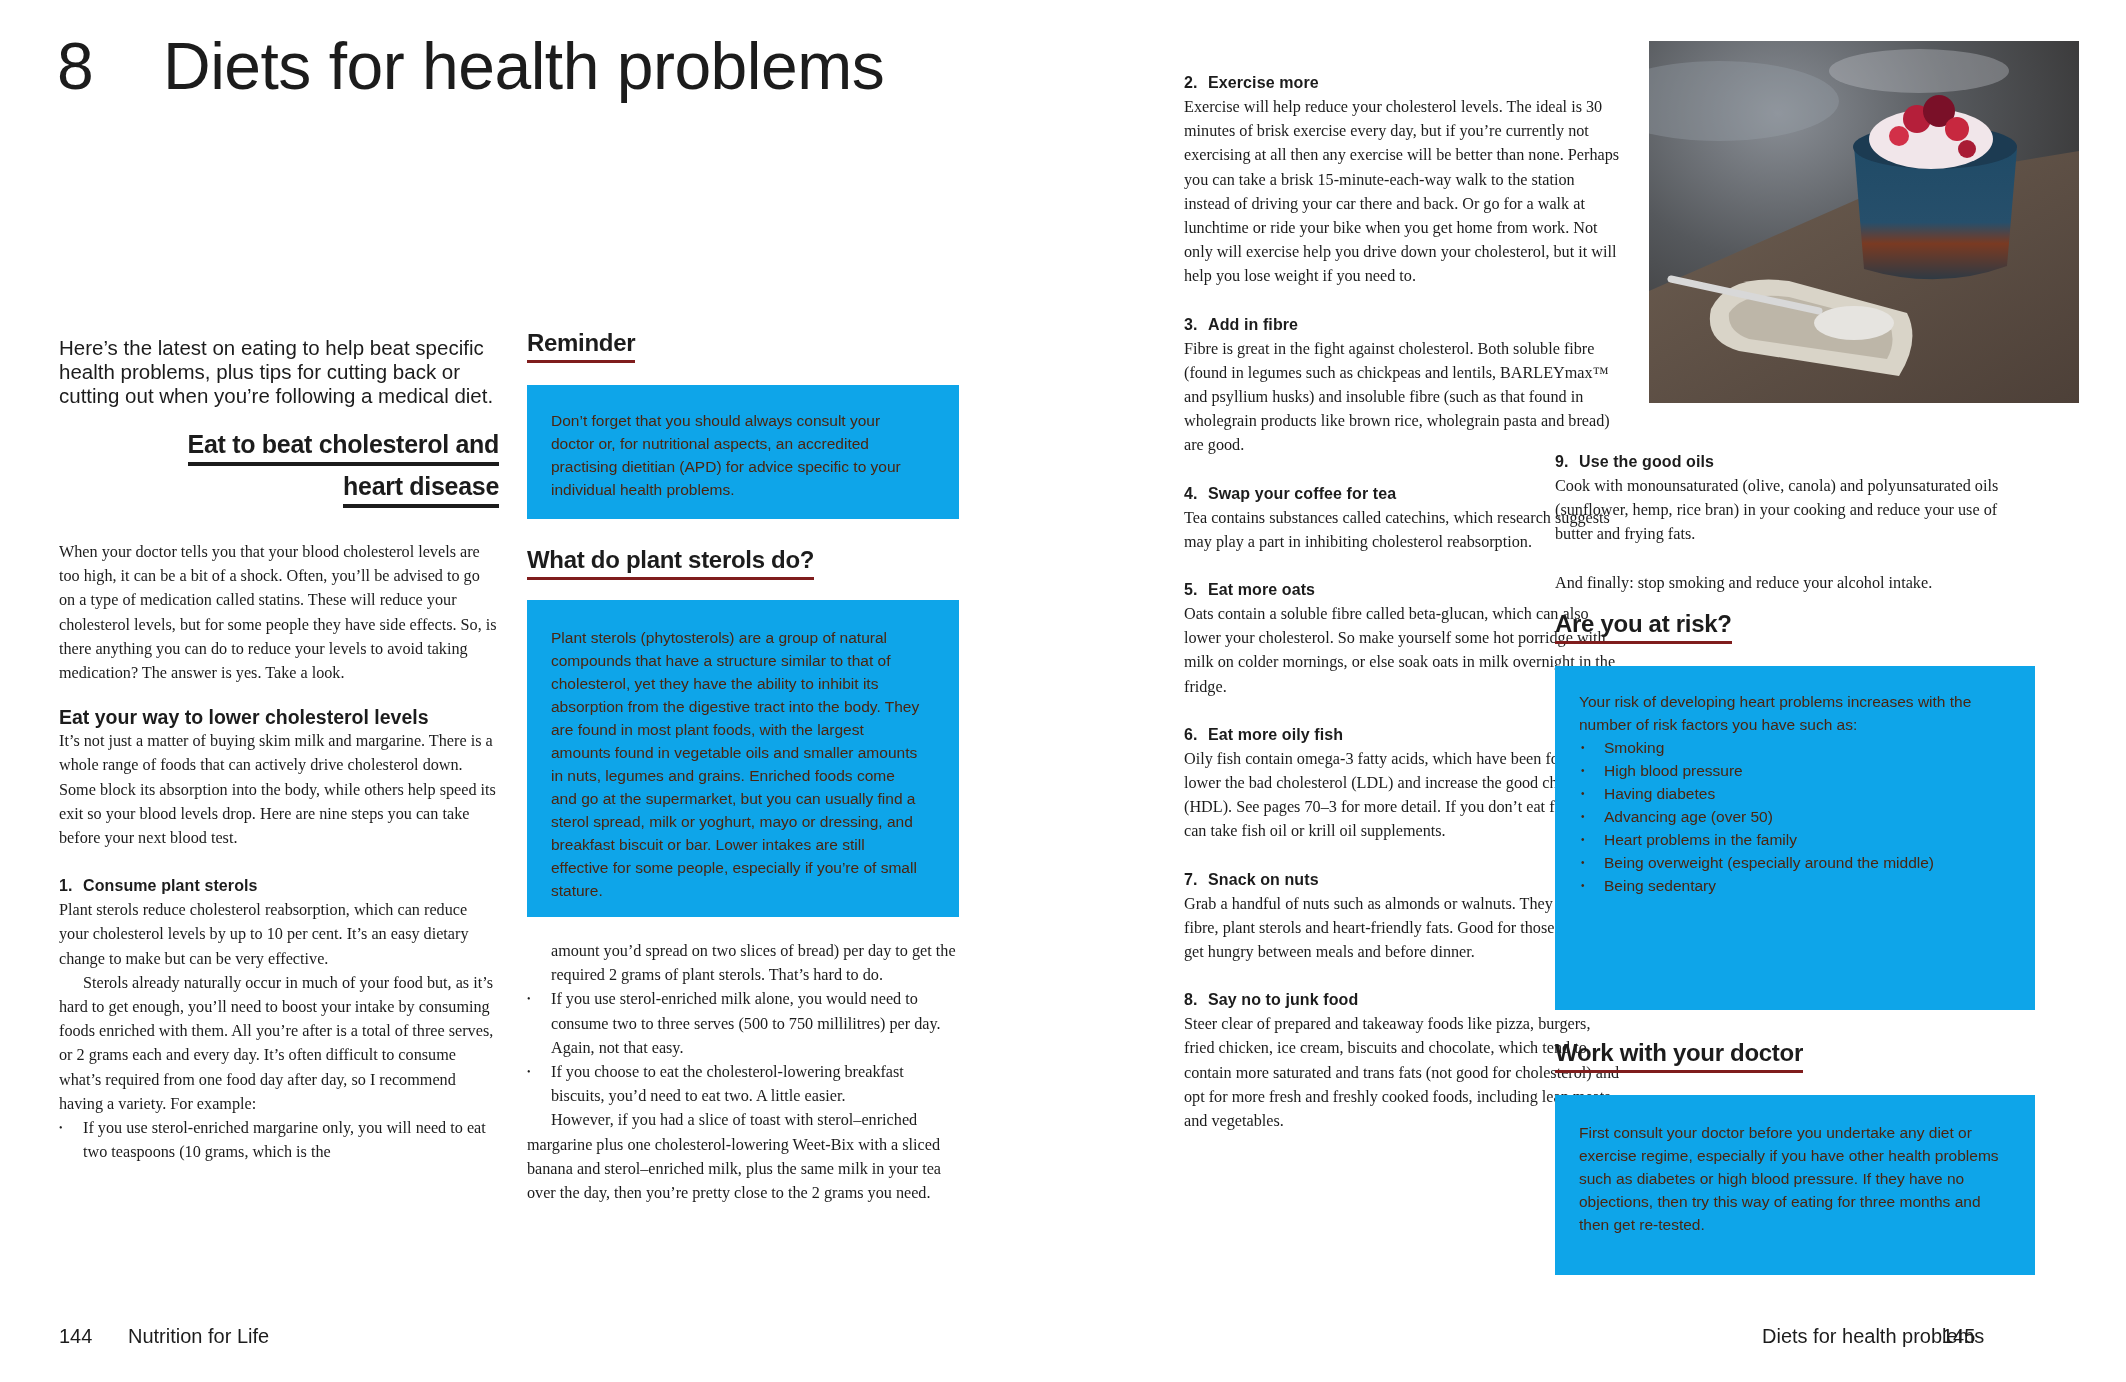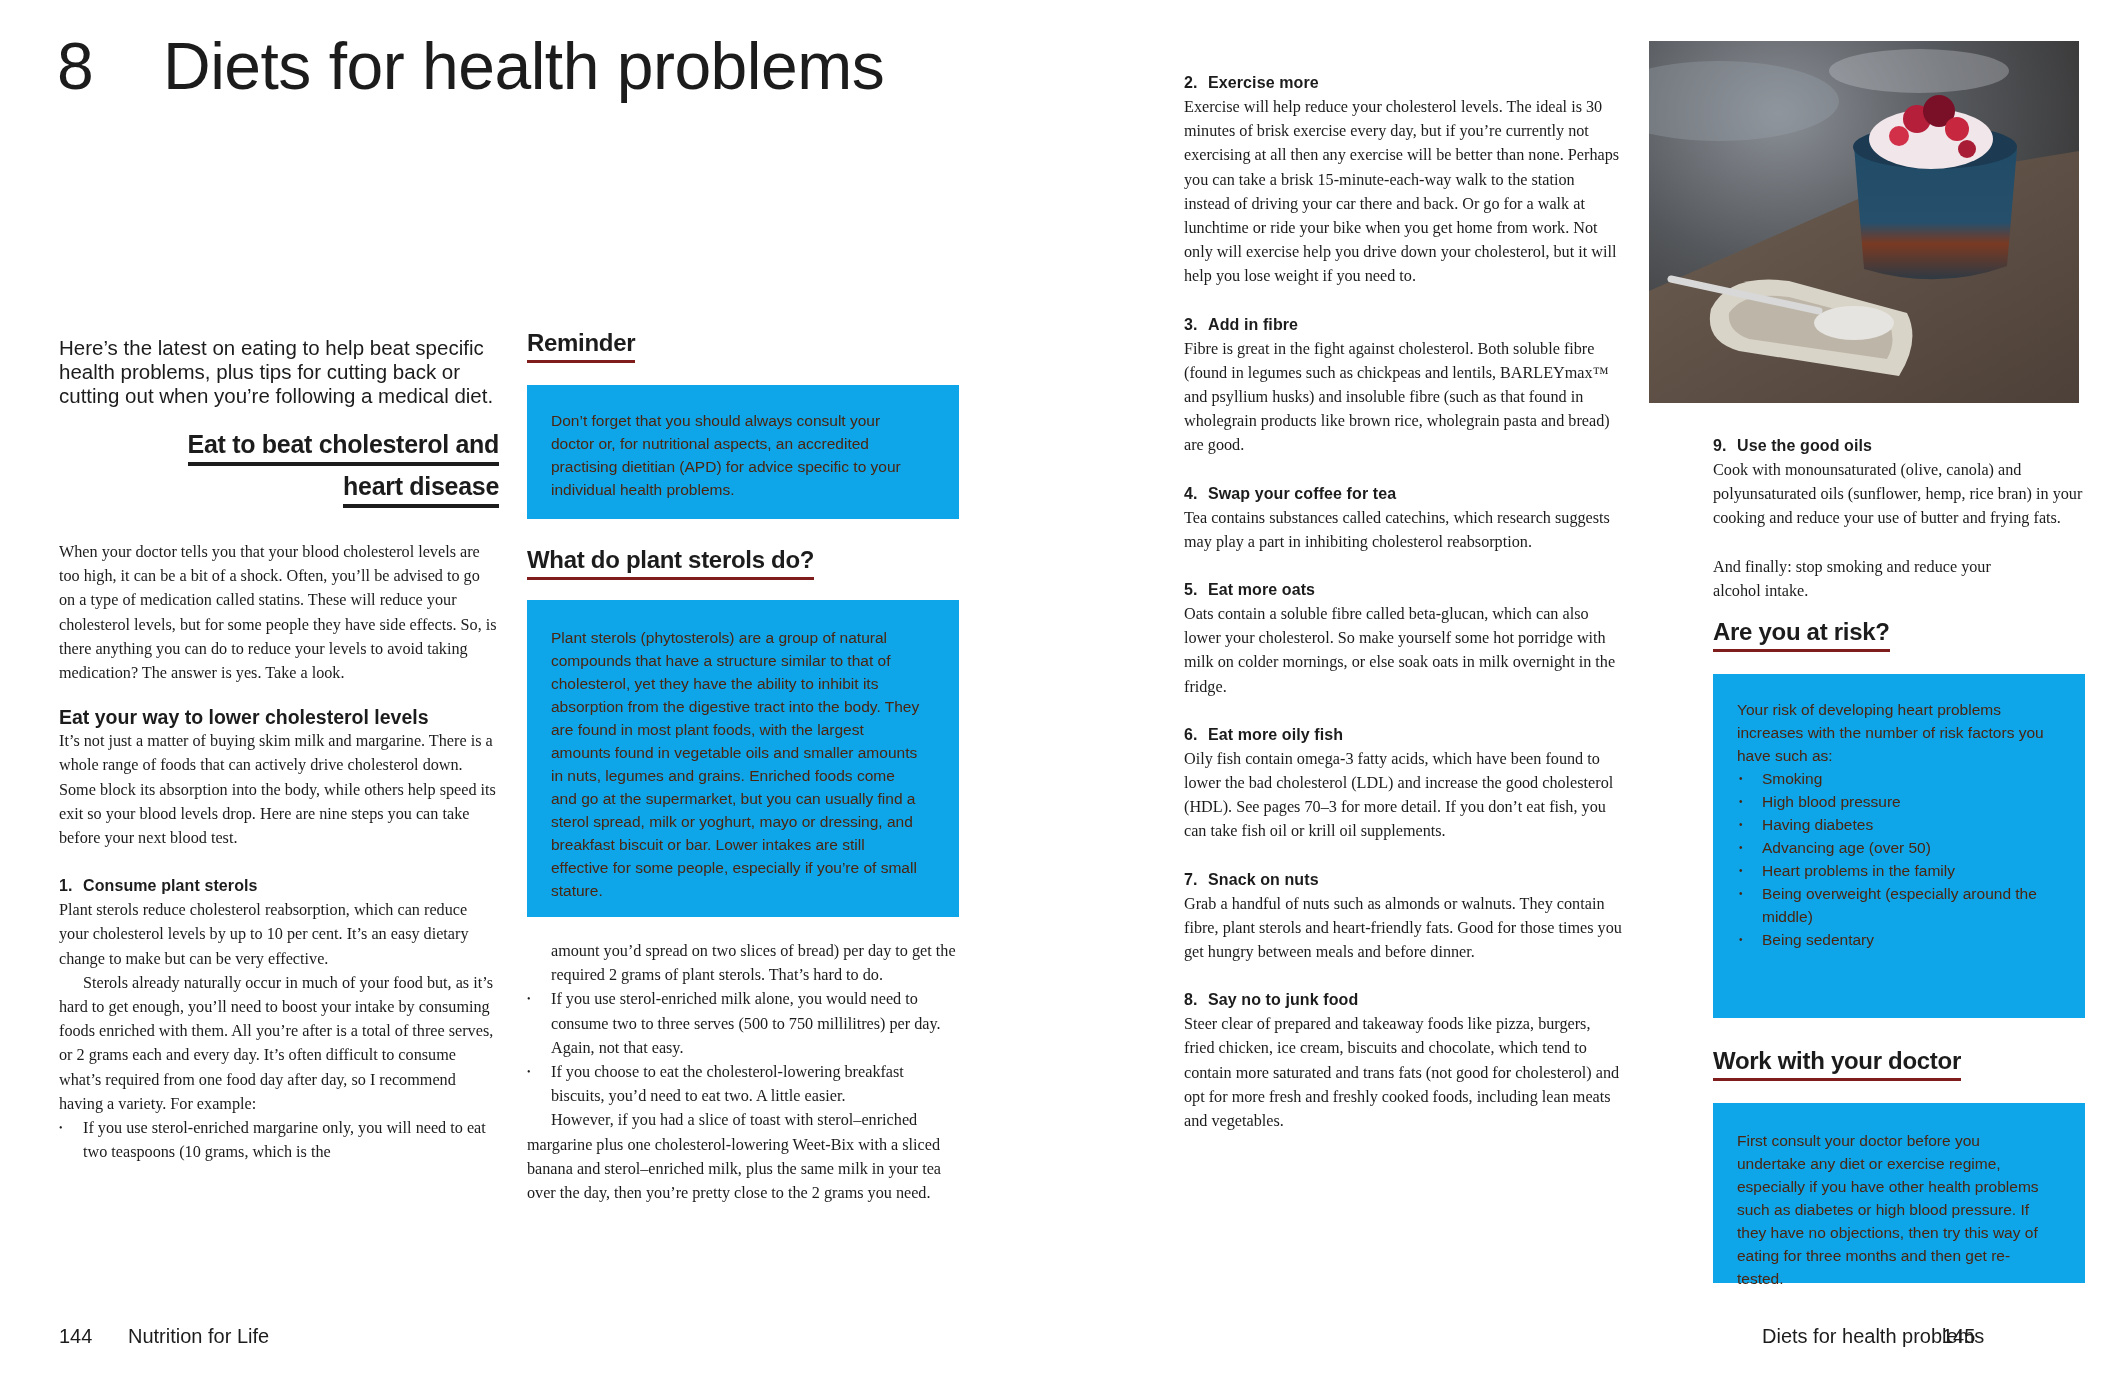--- a/index.html
+++ b/index.html
@@ -10,21 +10,21 @@
   .serif { font-family: "Liberation Serif", "DejaVu Serif", serif; }
 
   
   .chapter-num { left: 57px; top: 28px; font-size: 66px; font-weight: 400; letter-spacing: -1px; }
   .chapter-title { left: 163px; top: 28px; font-size: 66px; font-weight: 400; letter-spacing: -0.5px; }
 
   
   .col1 { left: 59px; width: 440px; }
   .col2 { left: 527px; width: 432px; }
   .col3 { left: 1184px; width: 440px; }
-  .col4 { left: 1713px; width: 372px; }
+  .col4 { left: 1555px; width: 480px; margin-top: 16px; }
 
   .intro { font-size: 20.5px; line-height: 24px; color: #1c1c1c; }
   .h-main { font-size: 25px; font-weight: 700; line-height: 36px; letter-spacing: -0.3px; text-align: right; }
   .h-main span { display: inline-block; border-bottom: 4px solid #1c1c1c; padding-bottom: 0px; margin-bottom: 2px; }
   .h-yellow { font-size: 24px; font-weight: 700; line-height: 30px; letter-spacing: -0.3px; }
   .h-yellow span { display: inline-block; border-bottom: 3px solid #7f1d1d; padding-bottom: 2px; }
   .h-sub { font-size: 19.5px; font-weight: 700; line-height: 24px; }
   .step-title { font-size: 16px; font-weight: 700; line-height: 24px; letter-spacing: 0.1px; }
   .step-title .num { display: inline-block; width: 24px; }
   .body { font-size: 16.2px; line-height: 24.2px; color: #1c1c1c; }

